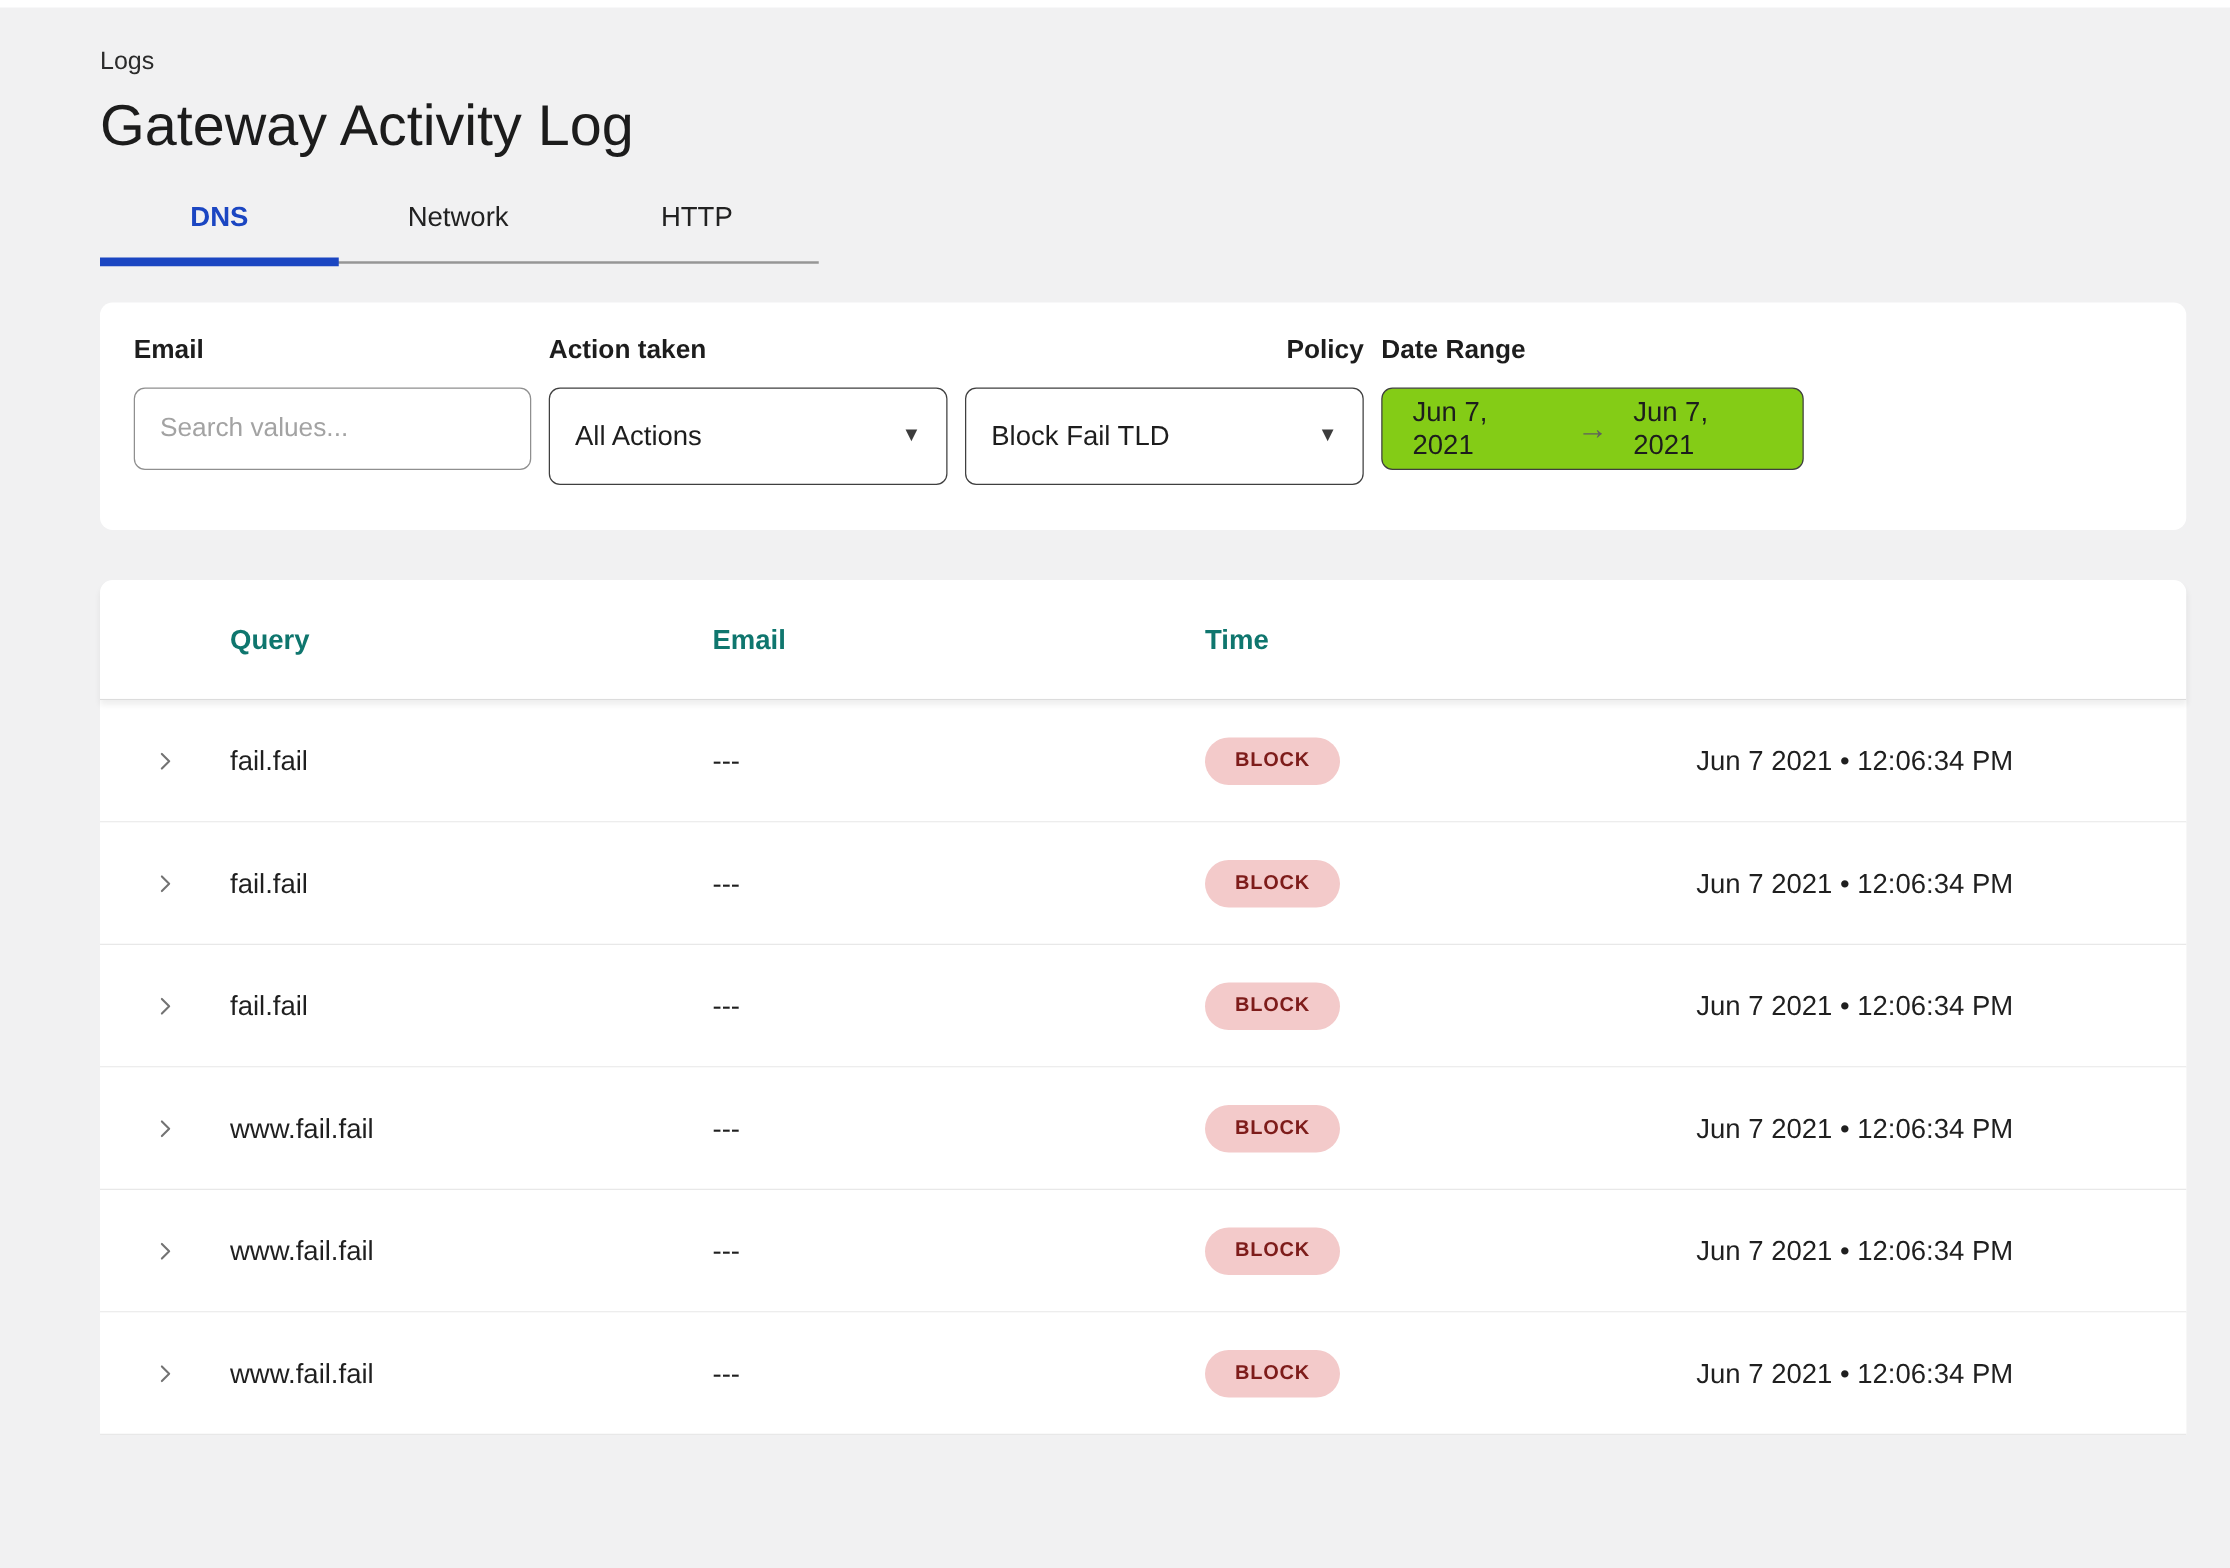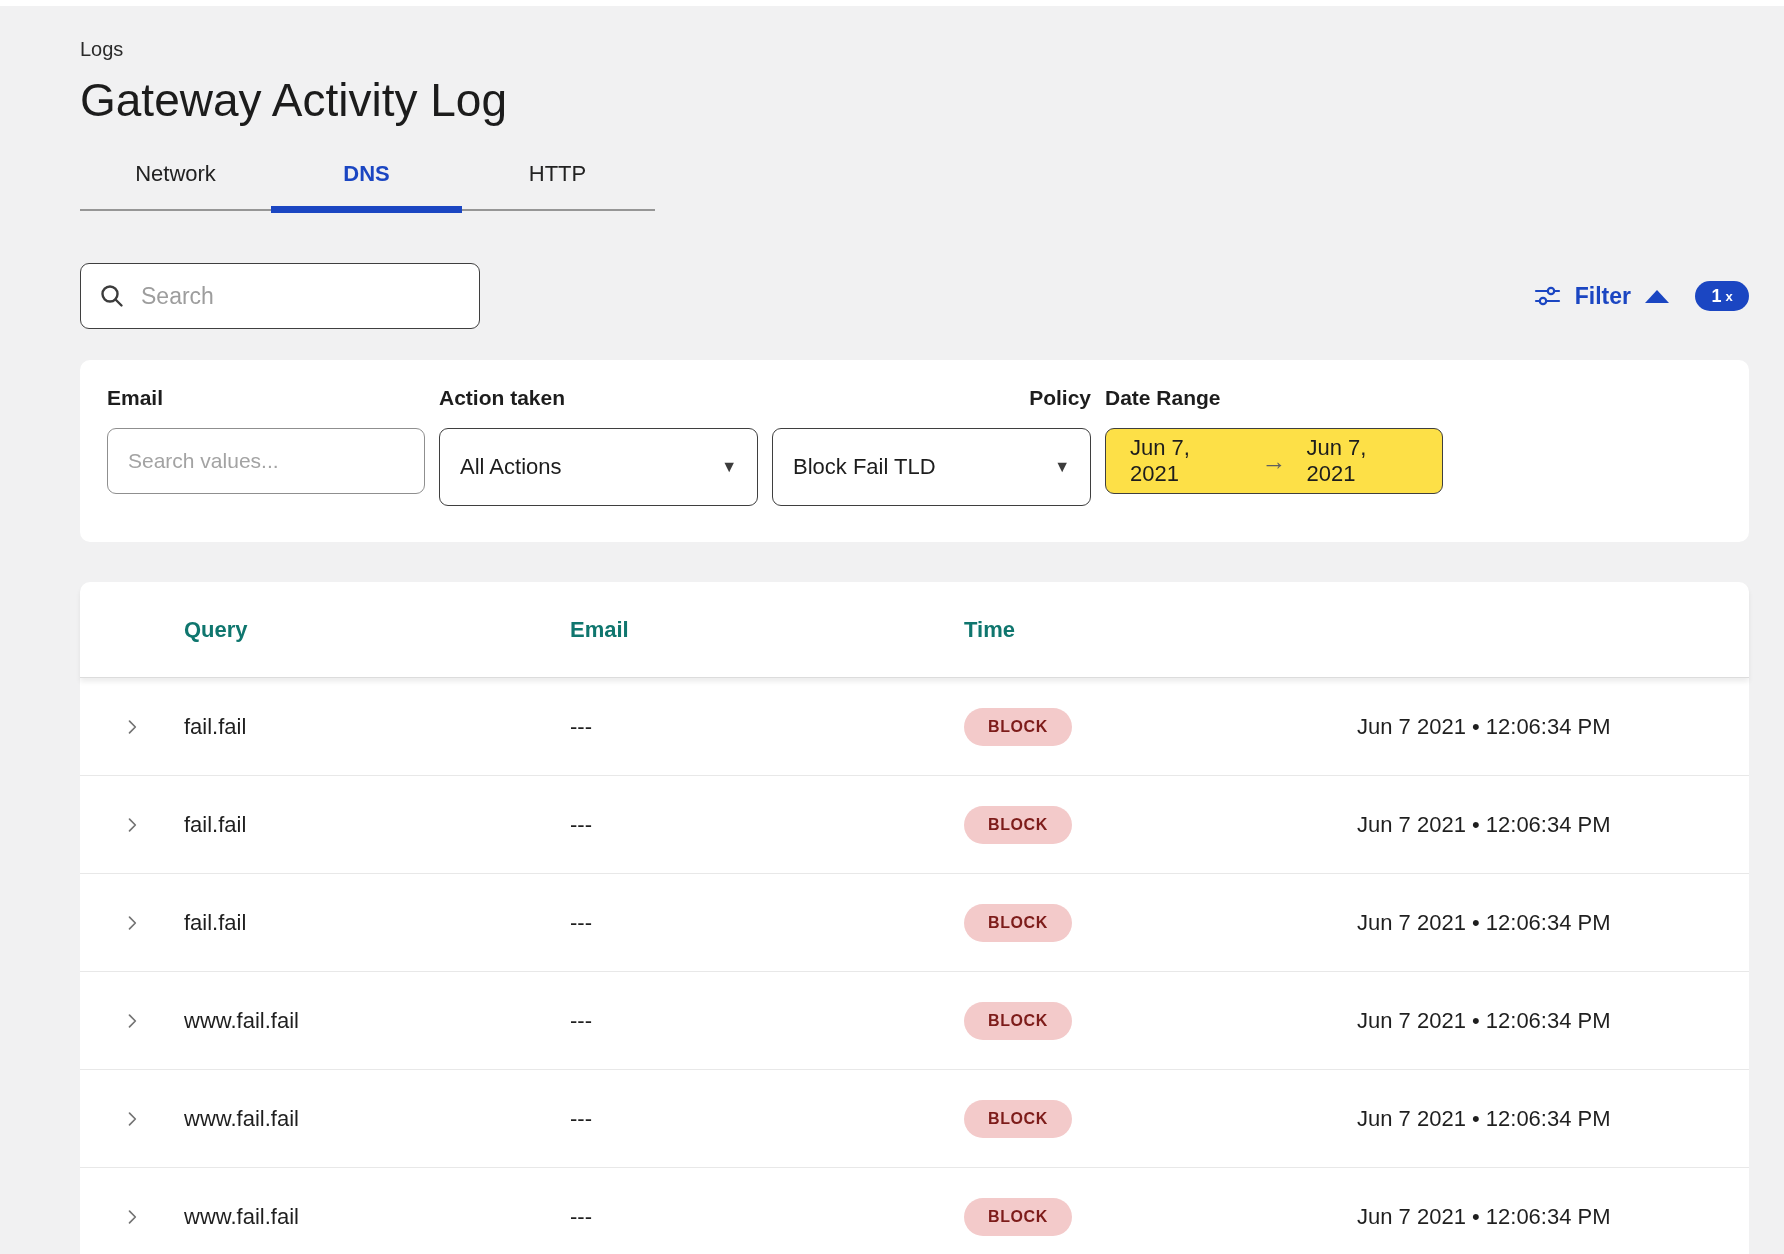--- a/index.html
+++ b/index.html
@@ -76,21 +76,21 @@
     padding:0 20px;outline:none;color:#333;font-family:"Liberation Sans", sans-serif;width:100%;
   }
   .text-filter-input::placeholder{color:#a3a3a3;}
   .select-box{
     height:78px;border:1.5px solid #3f3f3f;border-radius:9px;background:#fff;
     display:flex;align-items:center;justify-content:space-between;
     padding:0 20px;font-size:22px;color:#1d1d1d;cursor:pointer;
   }
   .select-caret{font-size:16px;color:#3c3c3c;}
   .date-box{
-    height:66px;border:1.5px solid #3f3f3f;border-radius:9px;background:#fde047;
+    height:66px;border:1.5px solid #3f3f3f;border-radius:9px;background:#84cc16;
     display:flex;align-items:center;gap:20px;padding:0 24px;font-size:22px;color:#1d1d1d;cursor:pointer;
   }
   .date-arrow{color:#5f5f5f;font-size:25px;line-height:1;}
 
   
   .log-table{margin-top:40px;background:#fff;border-radius:10px 10px 0 0;}
   .grid-cols{
     display:grid;
     grid-template-columns:104px 386px 394px 393px 1fr;
     align-items:center;
@@ -115,49 +115,25 @@
 <body>
 
 <div class="top-strip"></div>
 
 <div class="content">
 
   <div class="breadcrumb">Logs</div>
   <h1 class="page-title">Gateway Activity Log</h1>
 
   <div class="tabs">
+    <div class="tab active">DNS</div>
     <div class="tab">Network</div>
-    <div class="tab active">DNS</div>
     <div class="tab">HTTP</div>
   </div>
 
-  <div class="search-row">
-    <div class="search-box">
-      <svg width="26" height="26" viewBox="0 0 26 26">
-        <circle cx="11" cy="11" r="7.5" fill="none" stroke="#3c3c3c" stroke-width="2.4"></circle>
-        <line x1="16.5" y1="16.5" x2="22.5" y2="22.5" stroke="#3c3c3c" stroke-width="2.4" stroke-linecap="round"></line>
-      </svg>
-      <input class="search-input" type="text" placeholder="Search" style="">
-    </div>
-
-    <div class="filter-controls">
-      <svg width="27" height="27" viewBox="0 0 27 27">
-        <line x1="2" y1="8" x2="25" y2="8" stroke="var(--accent)" stroke-width="2.2" stroke-linecap="round"></line>
-        <circle cx="17" cy="8" r="3.2" fill="#f1f1f2" stroke="var(--accent)" stroke-width="2.2"></circle>
-        <line x1="2" y1="18" x2="25" y2="18" stroke="var(--accent)" stroke-width="2.2" stroke-linecap="round"></line>
-        <circle cx="9" cy="18" r="3.2" fill="#f1f1f2" stroke="var(--accent)" stroke-width="2.2"></circle>
-      </svg>
-      <span class="filter-label">Filter</span>
-      <span class="caret-up"></span>
-      <span class="count-badge">
-        <span class="num">1</span>
-        <span class="x">x</span>
-      </span>
-    </div>
-  </div>
 
   <div class="filter-panel">
     <div class="filter-field f-email">
       <span class="f-label">Email</span>
       <input class="text-filter-input" type="text" placeholder="Search values..." style="">
     </div>
 
     <div class="filter-field f-action">
       <span class="f-label">Action taken</span>
       <div class="select-box">

